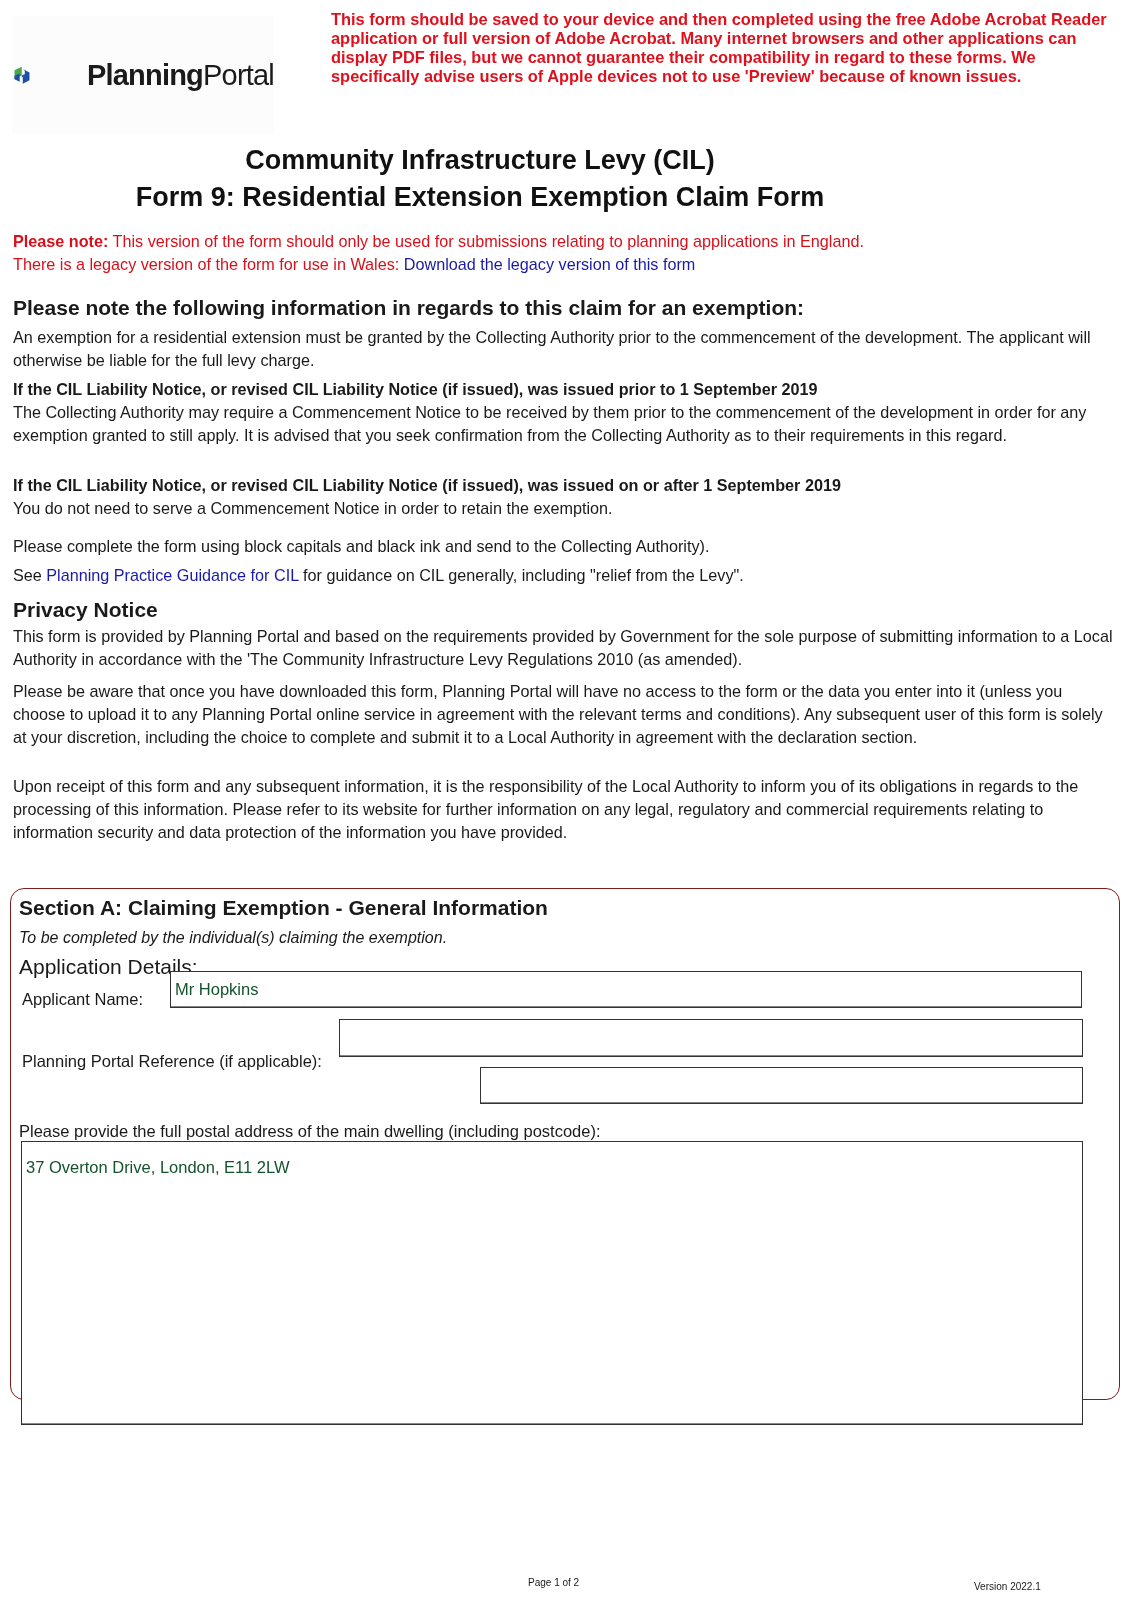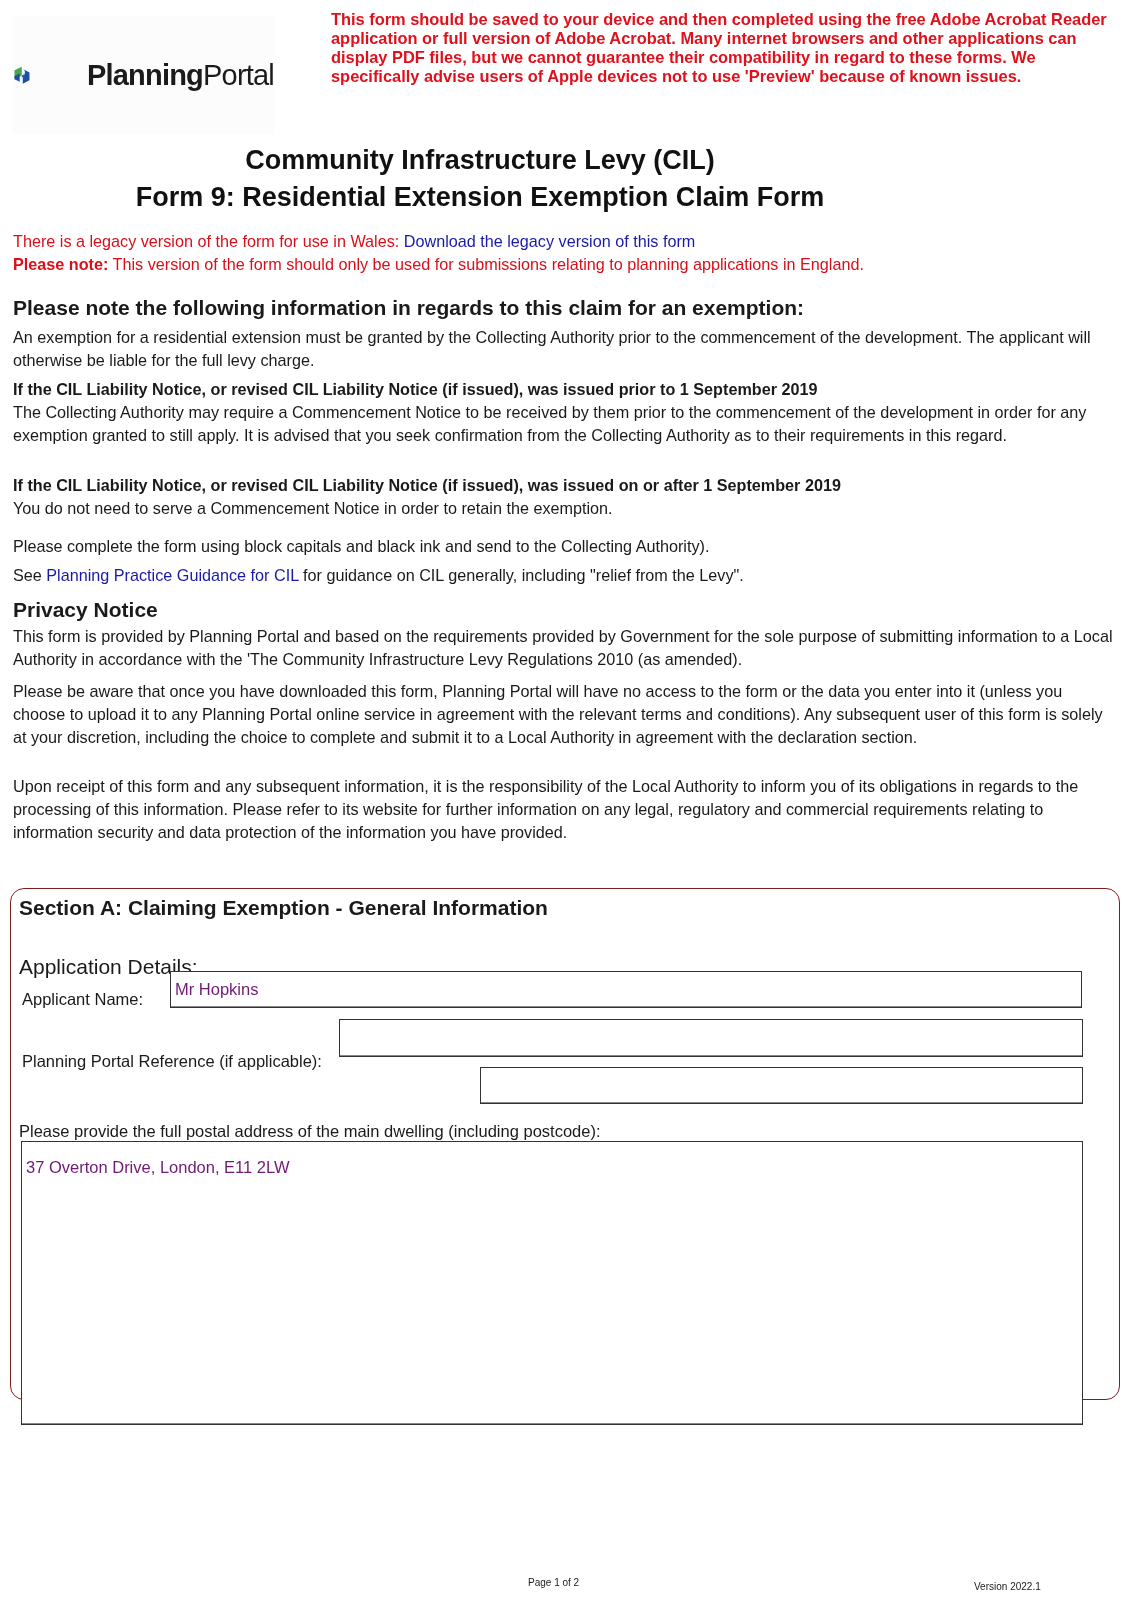--- a/index.html
+++ b/index.html
@@ -37,21 +37,21 @@
     position: absolute; left: 10px; top: 888px; width: 1110px; height: 512px;
     border: 1px solid #7f1d1d; border-radius: 14px; box-sizing: border-box;
   }
   .sec-title { position: absolute; left: 8px; top: 7px; font-size: 21px; font-weight: bold; }
   .sec-sub { position: absolute; left: 8px; top: 40px; font-size: 16px; font-style: italic; }
   .sec-h { position: absolute; left: 8px; top: 66px; font-size: 21px; font-weight: normal; }
   .field-label { position: absolute; font-size: 16.5px; }
   .field {
     position: absolute; border: 1px solid #333; box-shadow: inset 0 -1px 0 #888;
     font-size: 16.5px; padding: 8px 4px; box-sizing: border-box; background: #fff;
-    font-family: "Liberation Sans", sans-serif; color: #701a75;
+    font-family: "Liberation Sans", sans-serif; color: #14532d;
   }
   .footer { position: absolute; font-size: 10px; }
 </style>
 </head>
 <body>
 
 <div class="logo-wrap">
   <svg class="logo-mark" viewBox="0 0 62 72">
     <polygon points="2,18 30,4 30,38 2,52" fill="#4aa64a"></polygon>
     <polygon points="2,40 22,30 22,62 2,52" fill="#1f4fa0"></polygon>
@@ -60,40 +60,41 @@
   </svg>
   <div class="logo-text"><span class="b">Planning</span><span>Portal</span></div>
 </div>
 
 <div class="warning">This form should be saved to your device and then completed using the free Adobe Acrobat Reader application or full version of Adobe Acrobat. Many internet browsers and other applications can display PDF files, but we cannot guarantee their compatibility in regard to these forms. We specifically advise users of Apple devices not to use 'Preview' because of known issues.</div>
 
 <div class="title t1">Community Infrastructure Levy (CIL)</div>
 <div class="title t2">Form 9: Residential Extension Exemption Claim Form</div>
 
 <div class="note">
+  <div class="red"><span class="bold">Please note:</span><span> This version of the  form should only be used for submissions relating to planning applications in England.</span></div>
   <div class="red"><span>There is a legacy version of the form for use in Wales: </span><span class="link">Download the legacy version of this form</span></div>
-  <div class="red"><span class="bold">Please note:</span><span> This version of the  form should only be used for submissions relating to planning applications in England.</span></div>
 </div>
 
 <div class="block h2" style="top:296px;">Please note the following information in regards to this claim for an exemption:</div>
 <div class="block" style="top:326px;">An exemption for a residential extension must be granted by the Collecting Authority prior to the commencement of the development. The applicant will otherwise be liable for the full levy charge.</div>
 <div class="block bold" style="top:378px;">If the CIL Liability Notice, or revised CIL Liability Notice (if issued), was issued prior to 1 September 2019</div>
 <div class="block" style="top:401px;">The Collecting Authority may require a Commencement Notice to be received by them prior to the commencement of the development in order for any exemption granted to still apply. It is advised that you seek confirmation from the Collecting Authority as to their requirements in this regard.</div>
 <div class="block bold" style="top:474px;">If the CIL Liability Notice, or revised CIL Liability Notice (if issued), was issued on or after 1 September 2019</div>
 <div class="block" style="top:497px;">You do not need to serve a Commencement Notice in order to retain the exemption.</div>
 <div class="block" style="top:535px;">Please complete the form using block capitals and black ink and send to the Collecting Authority).</div>
 <div class="block" style="top:564px;"><span>See </span><span class="link">Planning Practice Guidance for CIL</span><span> for guidance on CIL generally, including "relief from the Levy".</span></div>
 
 <div class="block h2" style="top:598px;">Privacy Notice</div>
 <div class="block" style="top:625px;">This form is provided by Planning Portal and based on the requirements provided by Government for the sole purpose of submitting information to a Local Authority in accordance with the 'The Community Infrastructure Levy Regulations 2010 (as amended).</div>
 <div class="block" style="top:680px;">Please be aware that once you have downloaded this form, Planning Portal will have no access to the form or the data you enter into it (unless you choose to upload it to any Planning Portal online service in agreement with the relevant terms and conditions). Any subsequent user of this form is solely at your discretion, including the choice to complete and submit it to a Local Authority in agreement with the declaration section.</div>
 <div class="block" style="top:775px;">Upon receipt of this form and any subsequent information, it is the responsibility of the Local Authority to inform you of its obligations in regards to the processing of this information. Please refer to its website for further information on any legal, regulatory and commercial requirements relating to information security and data protection of the information you have provided.</div>
 
 <div class="section">
   <div class="sec-title">Section A: Claiming Exemption  - General Information</div>
+  <div class="sec-sub">To be completed by the individual(s) claiming the exemption.</div>
   <div class="sec-h">Application Details:</div>
 
   <div class="field-label" style="left:11px; top:101px;">Applicant Name:</div>
   <div class="field" style="left:159px; top:82px; width:912px; height:37px;">Mr Hopkins</div>
 
   <div class="field-label" style="left:11px; top:148px;margin-top:15px;">Planning Portal Reference (if applicable):</div>
   <div class="field" style="left:328px; top:130px; width:744px; height:38px;"></div>
 
   <div class="field" style="left:469px; top:178px; width:603px; height:37px;"></div>
 

